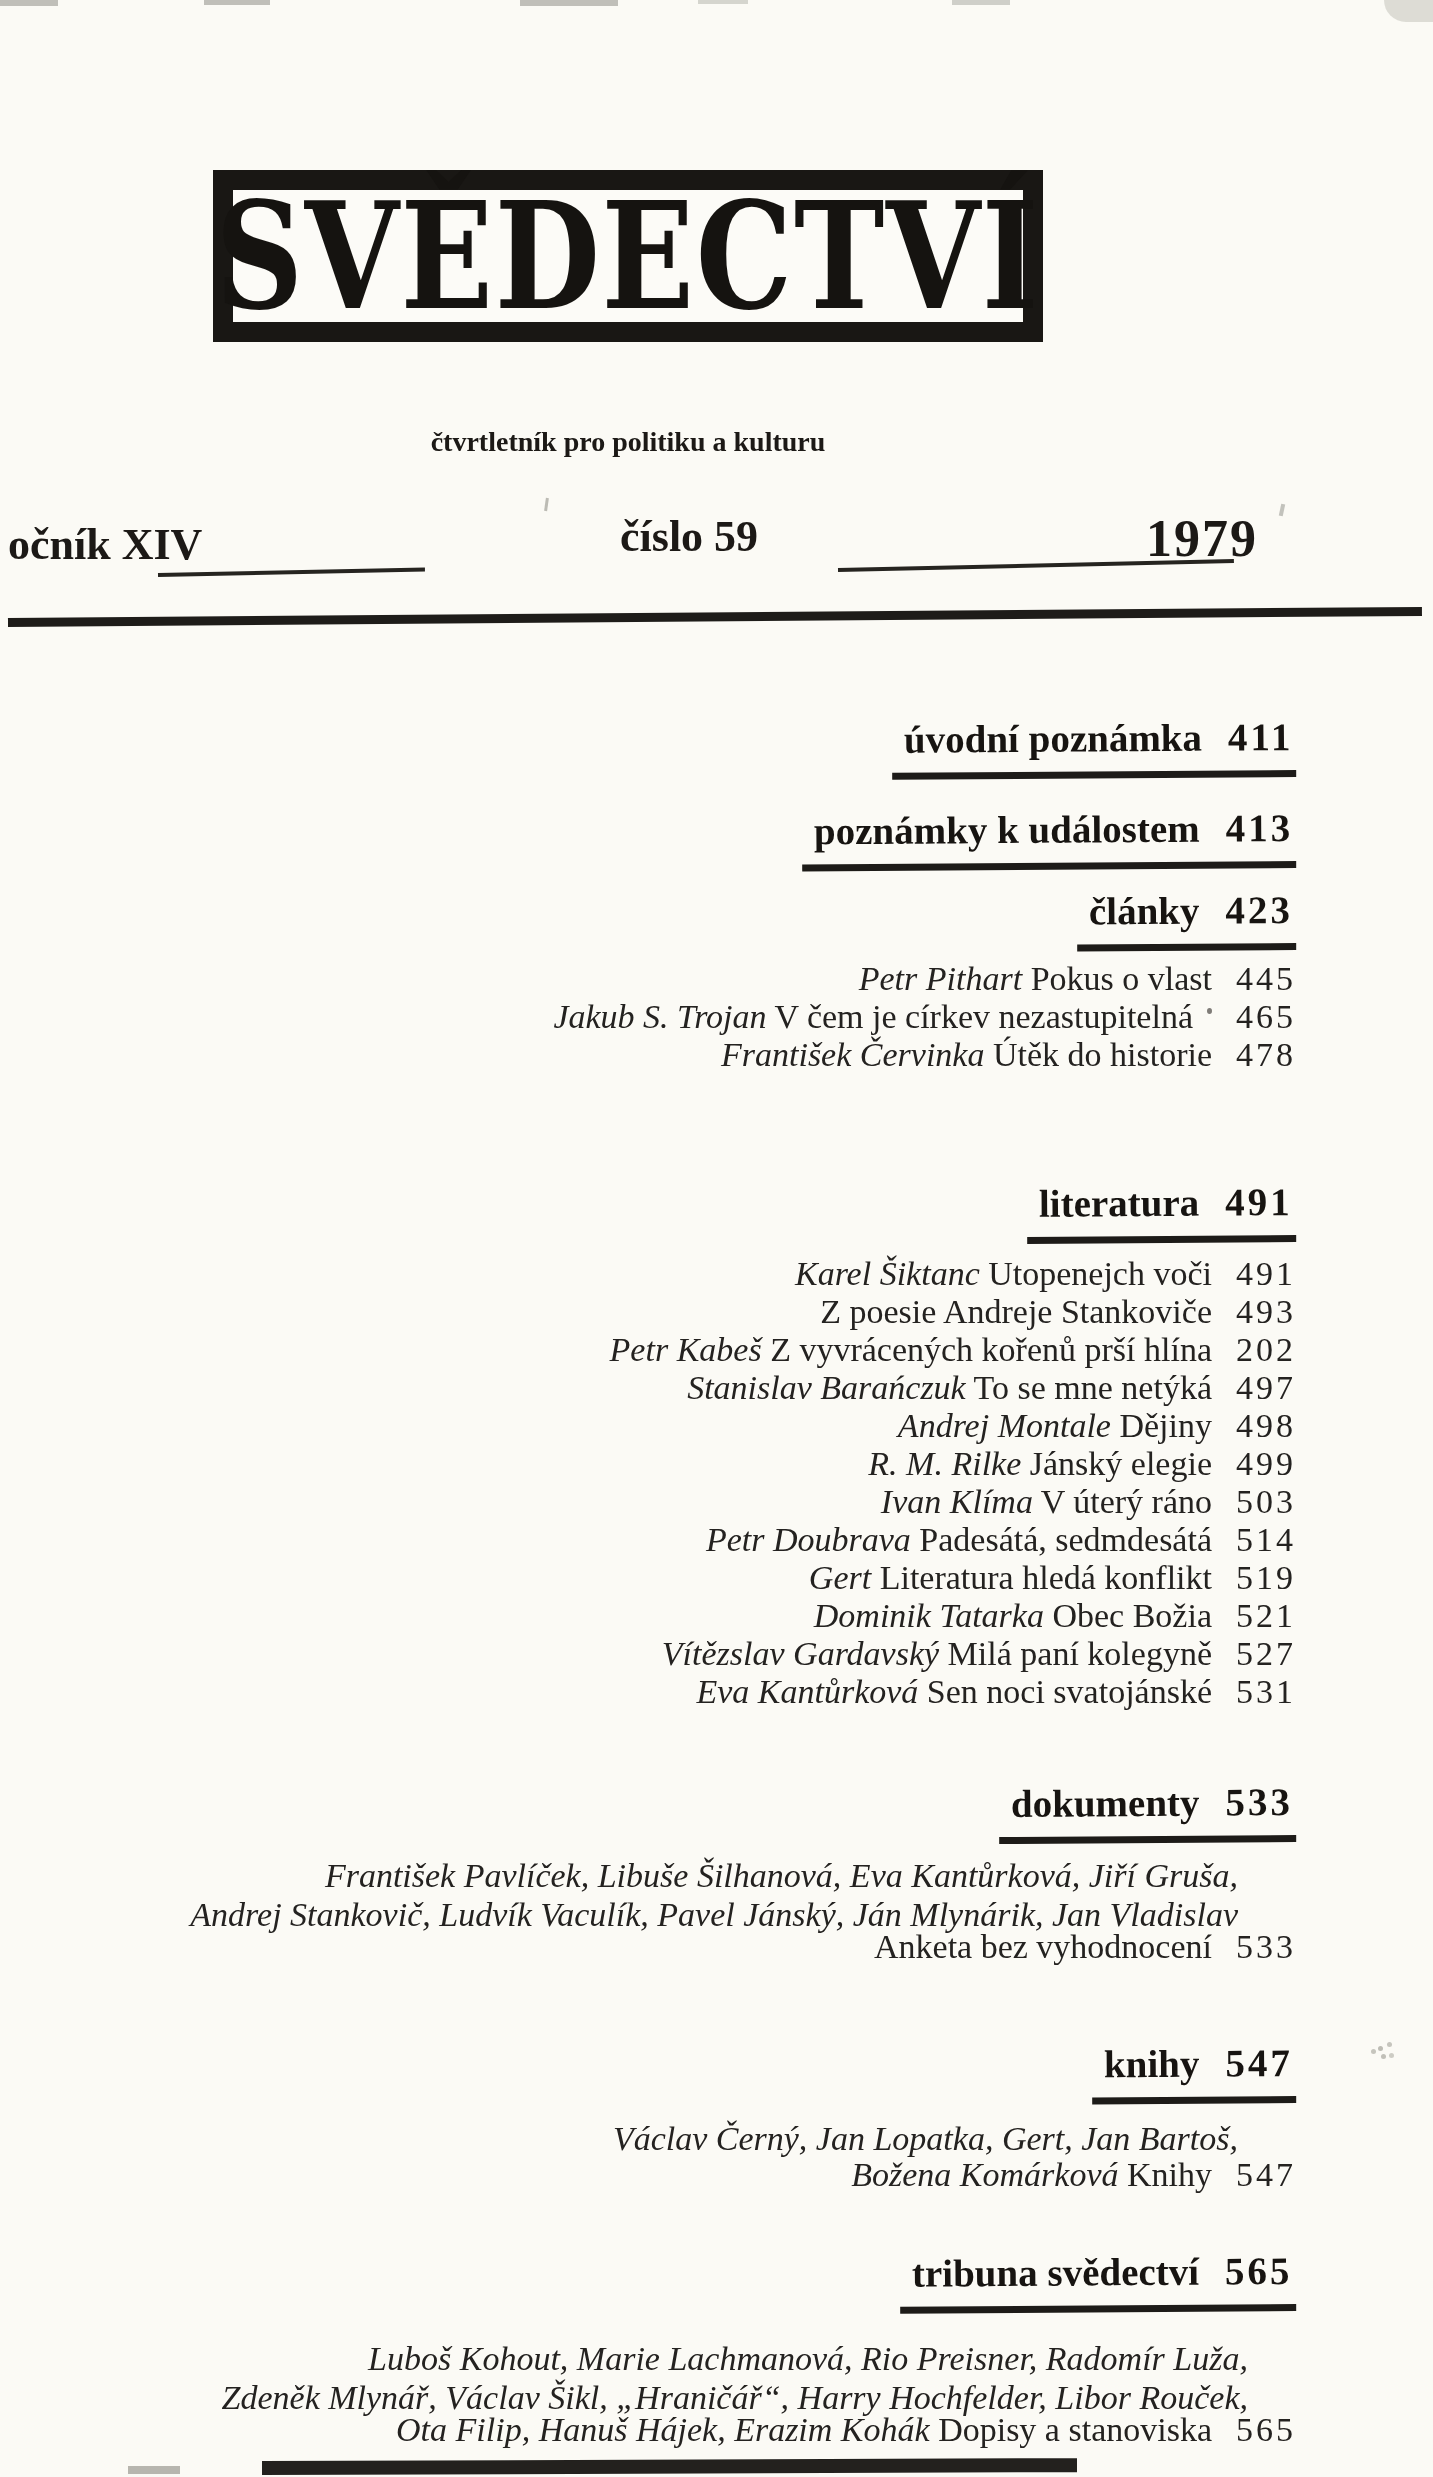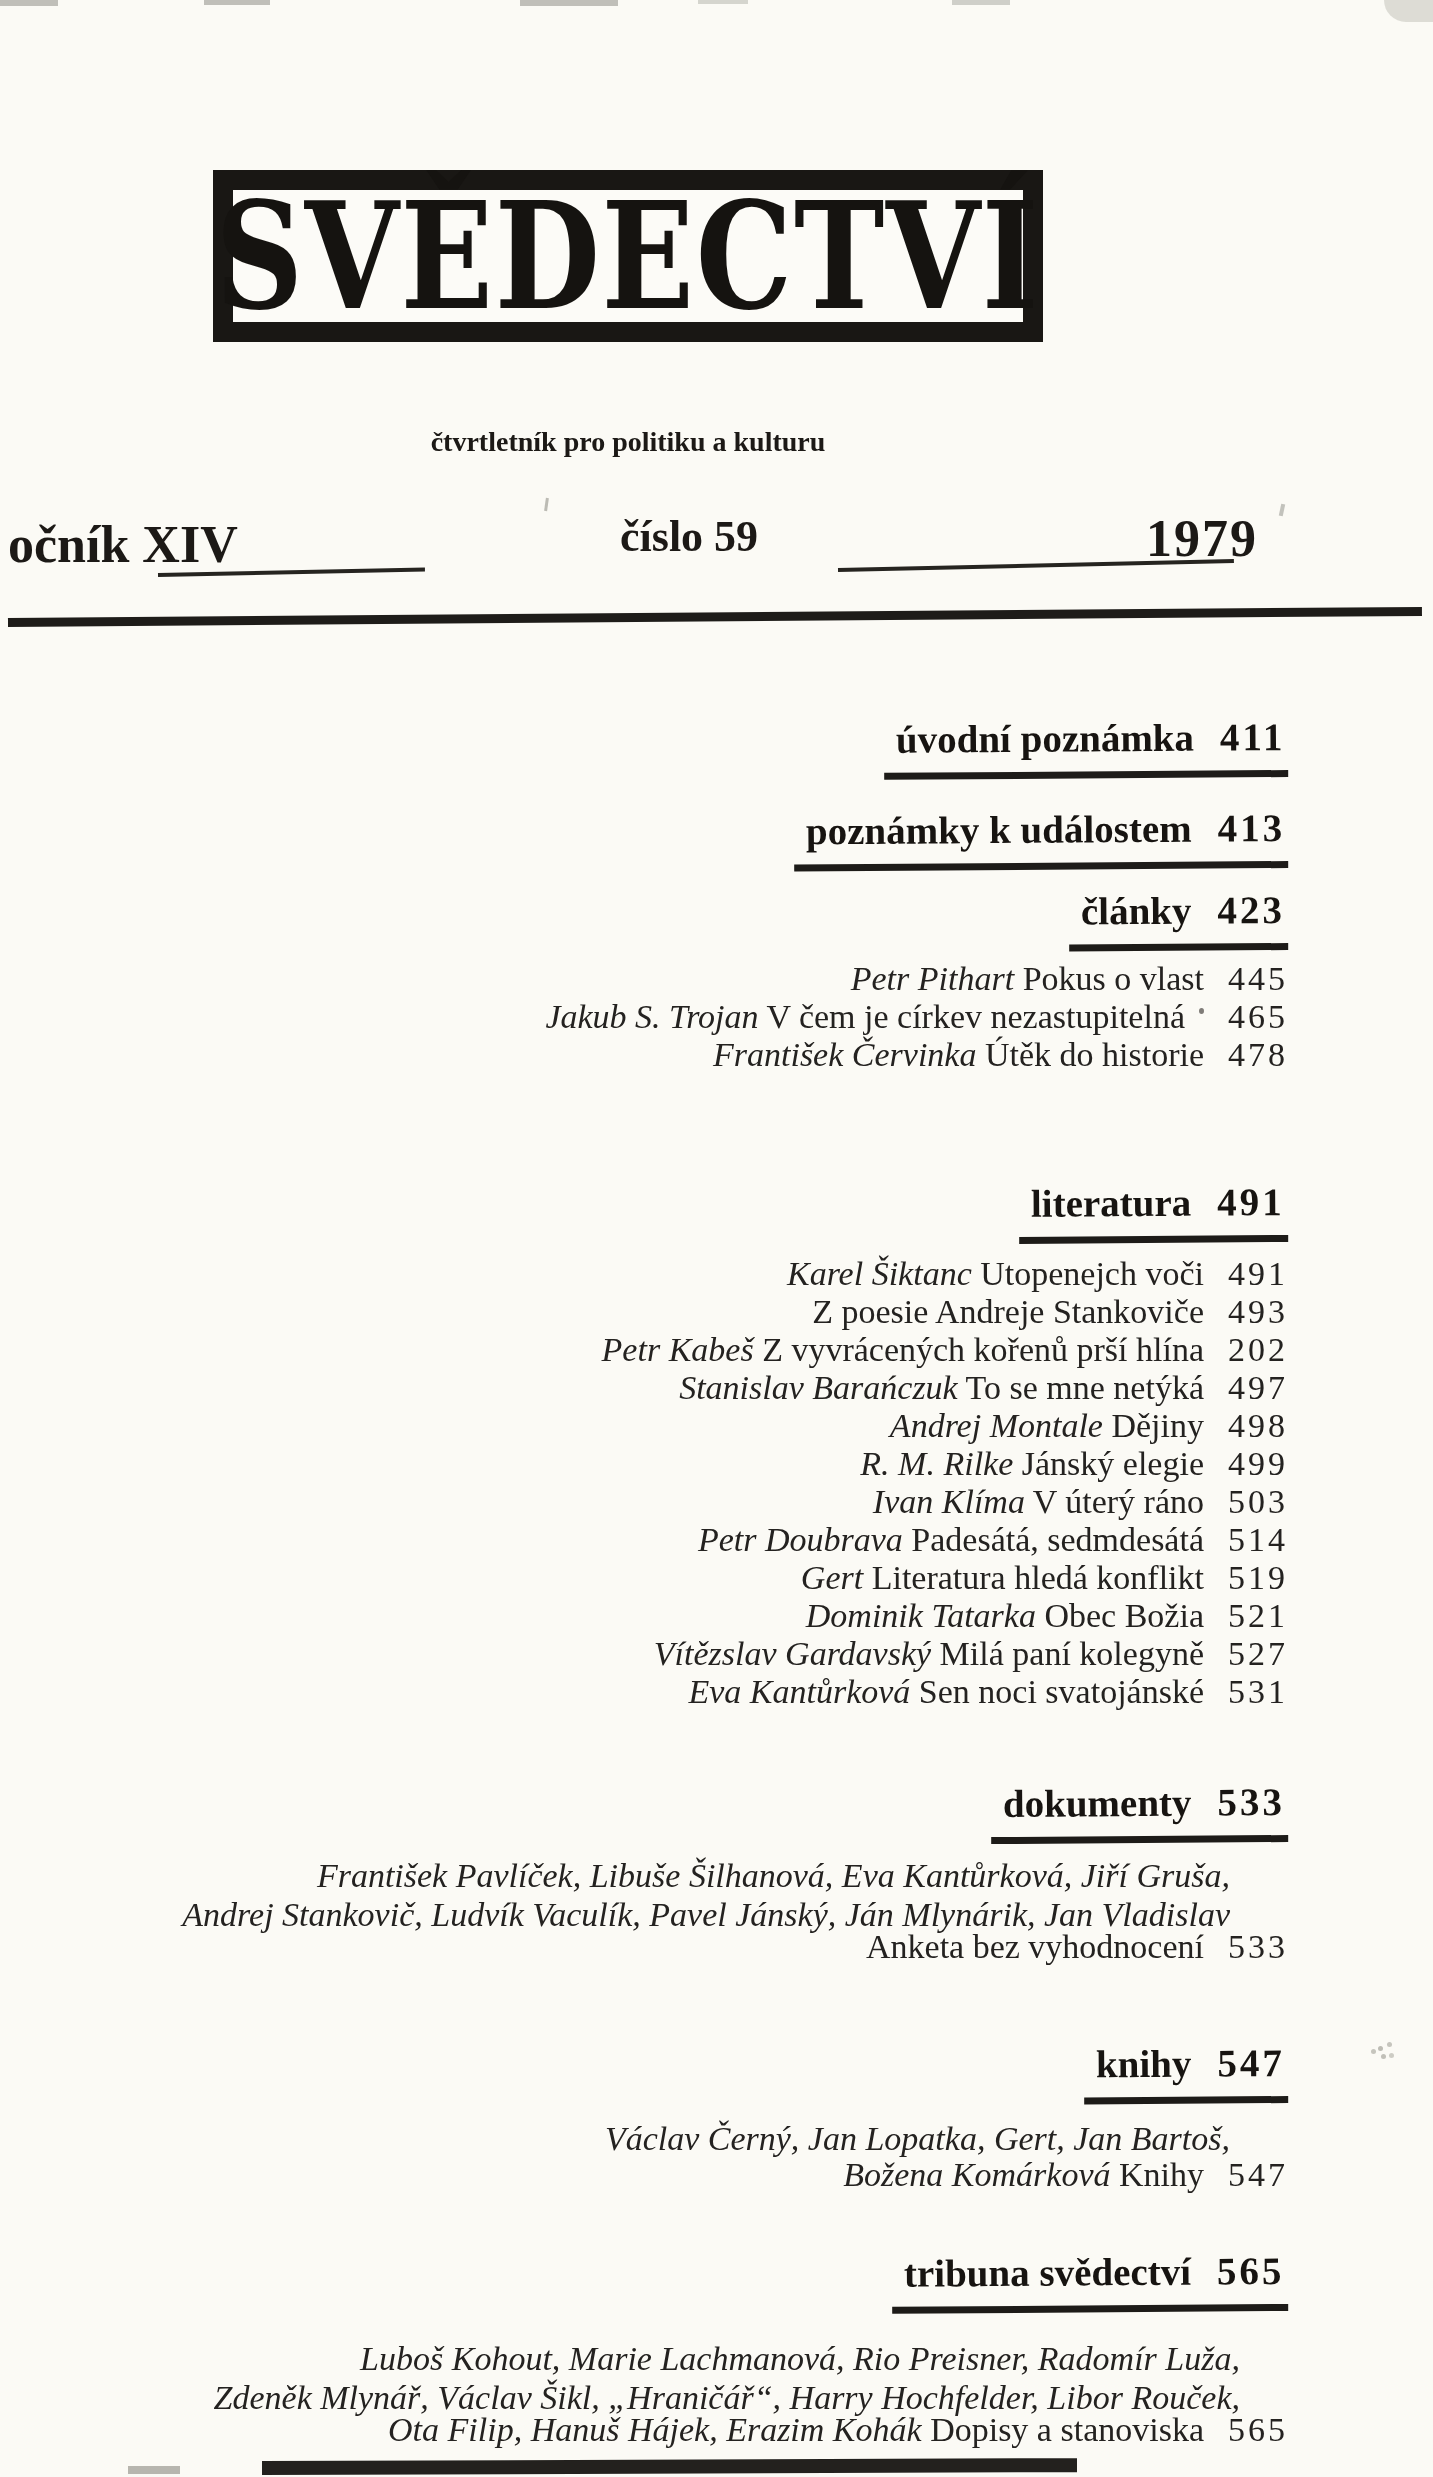--- a/index.html
+++ b/index.html
@@ -19,30 +19,30 @@
   .artifact-dot{display:inline-block;width:5px;height:6px;border-radius:50%;background:#55524d;opacity:.75;margin:0 0 14px 14px}
   
   .logo-box{position:absolute;left:213px;top:170px;width:830px;height:172px;box-sizing:border-box;
     border:20px solid #191714;background:#fcfbf7;display:flex;align-items:center;justify-content:center}
   .logo-text{font-family:"DejaVu Serif", serif;font-weight:700;font-size:148px;line-height:148px;
     letter-spacing:2px;transform:scaleX(.82);white-space:nowrap;color:#151310}
   .subtitle{position:absolute;left:213px;top:418px;width:830px;text-align:center;
     font-weight:700;font-size:28px;line-height:48px;color:#1c1916;white-space:nowrap}
   
   .issue-line{position:absolute;left:0;top:516px;width:1433px;height:60px;font-weight:700;color:#1c1916}
-  .vol{position:absolute;left:8px;top:6px;font-size:52px;line-height:46px;white-space:nowrap}
+  .vol{position:absolute;left:8px;top:6px;font-size:44px;line-height:46px;white-space:nowrap}
   .iss{position:absolute;left:620px;top:-2px;font-size:44px;line-height:46px;white-space:nowrap}
   .year{position:absolute;left:1146px;top:-6px;font-size:52px;line-height:58px;letter-spacing:2px;white-space:nowrap}
   .blank-rule{position:absolute;height:4px;background:#262420;transform-origin:left center}
   .blank-1{left:158px;top:57px;width:267px;transform:rotate(-1.2deg)}
   .blank-2{left:838px;top:52px;width:396px;transform:rotate(-1.3deg)}
   .page-rule{position:absolute;left:8px;top:618px;width:1414px;height:9px;background:#1e1c19;
     transform:rotate(-.45deg);transform-origin:left center}
   
-  .toc{position:absolute;left:0;top:0;width:1288px;height:2142px}
+  .toc{position:absolute;left:8px;top:0;width:1288px;height:2142px}
   .hdr{position:absolute;left:0;right:0;text-align:right;font-size:39px;line-height:44px;
     font-weight:700;color:#171411;white-space:nowrap}
   .chip{display:inline-block;border-bottom:7px solid #1d1b18;padding:0 3px 11px 12px;
     transform:rotate(-.4deg);transform-origin:right center}
   .hnum{margin-left:26px;letter-spacing:3px}
   .rows{position:absolute;left:0;right:0;text-align:right;font-size:34px;line-height:38px;white-space:nowrap}
   .row{white-space:nowrap}
   .au{font-style:italic}
   .pg{display:inline-block;min-width:54px;margin-left:24px;text-align:right;letter-spacing:3px}
   .alines{position:absolute;left:0;right:58px;text-align:right;font-size:34px;line-height:39px;

